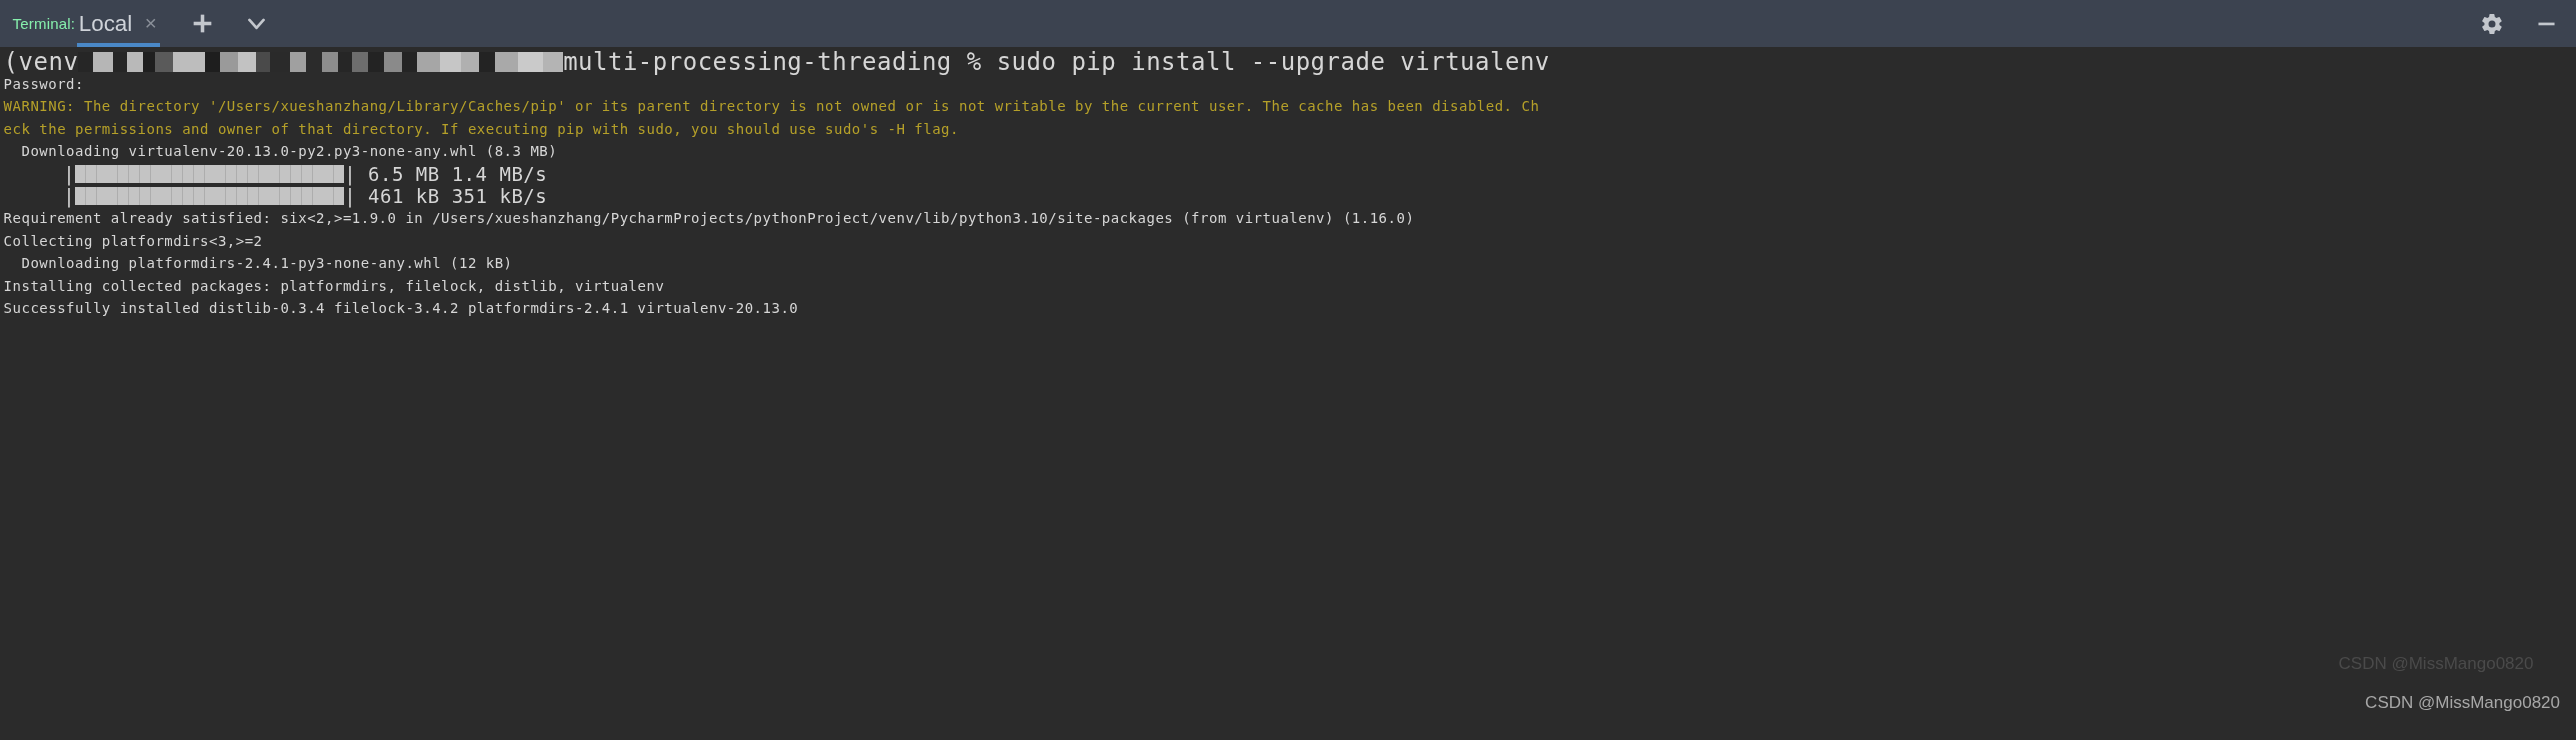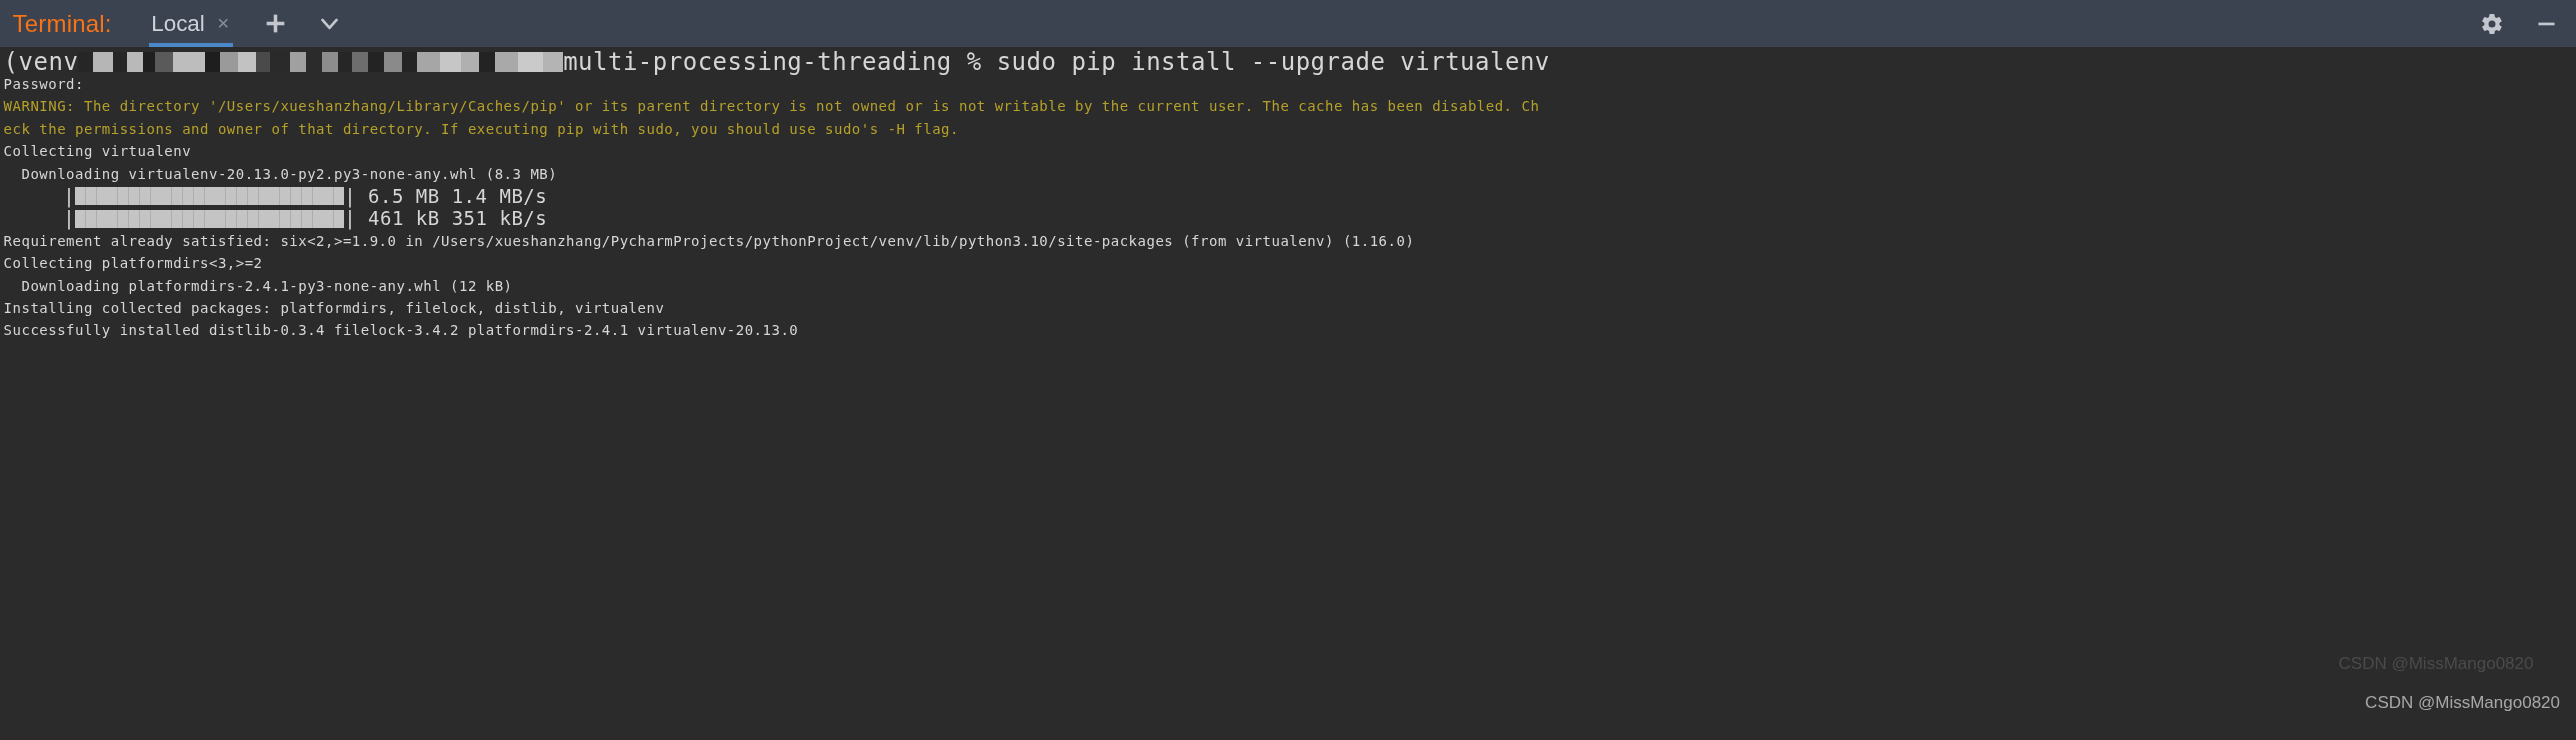--- a/index.html
+++ b/index.html
@@ -19,27 +19,26 @@
   #toolbar {
     height: 47px;
     min-height: 47px;
     background: #3c4350;
     display: flex;
     align-items: center;
     position: relative;
     padding-left: 12.5px;
   }
   .tb-label {
-    color: #f97316;
-    font-family: "Liberation Sans", sans-serif;
-    font-size: 24px;
+    color: #86efac;
+    font-family: "Liberation Sans", sans-serif;
+    font-size: 15px;
     letter-spacing: 0.2px;
   }
   .tab {
-    margin-left: 36px;
     height: 47px;
     display: flex;
     align-items: center;
     position: relative;
     padding: 0 5.4px 0 3.6px;
   }
   .tab-label {
     color: #cfd3d9;
     font-family: "Liberation Sans", sans-serif;
     font-size: 22.4px;
@@ -209,21 +208,20 @@
       <span class="seg"> </span>
       <span class="seg">%</span>
       <span class="seg"> </span>
       <span class="seg">sudo pip install --upgrade virtualenv</span>
     </div>
 
     <div id="lines">
         <div class="line plain">Password:</div>
         <div class="line warn">WARNING: The directory '/Users/xueshanzhang/Library/Caches/pip' or its parent directory is not owned or is not writable by the current user. The cache has been disabled. Ch</div>
         <div class="line warn">eck the permissions and owner of that directory. If executing pip with sudo, you should use sudo's -H flag.</div>
-        <div class="line plain">Collecting virtualenv</div>
         <div class="line plain">  Downloading virtualenv-20.13.0-py2.py3-none-any.whl (8.3 MB)</div>
         <div class="pbar-line">
           <span class="seg">     |</span>
           <span class="pbar" style="width: 269px;"></span>
           <span class="seg">| 6.5 MB 1.4 MB/s</span>
         </div>
         <div class="pbar-line">
           <span class="seg">     |</span>
           <span class="pbar" style="width: 269px;"></span>
           <span class="seg">| 461 kB 351 kB/s</span>

